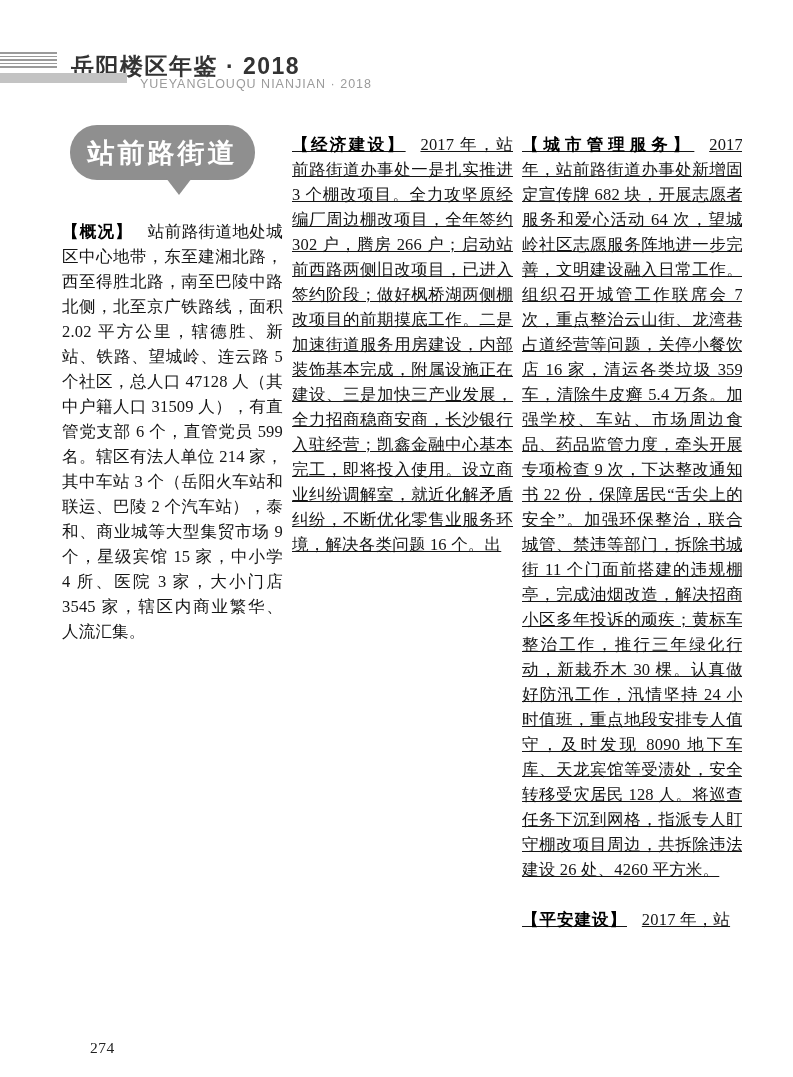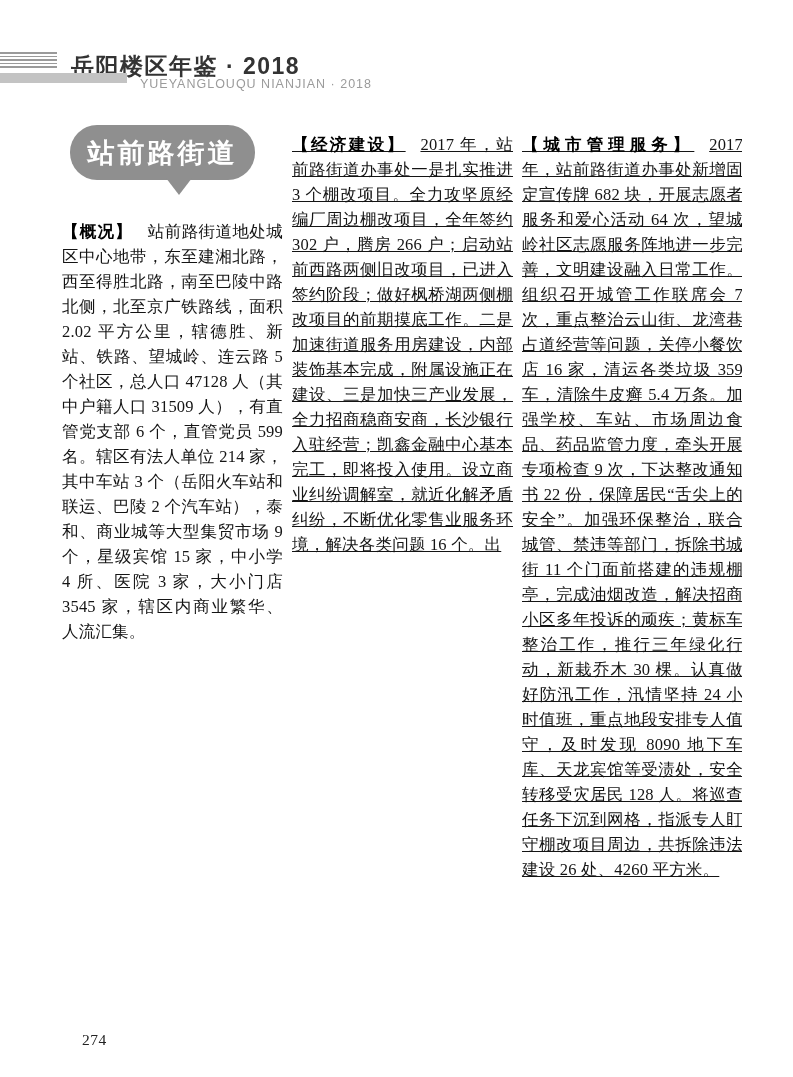--- a/index.html
+++ b/index.html
@@ -51,21 +51,21 @@
     color:#ffffff;font-weight:bold;font-size:27px;letter-spacing:3px;
     font-family:"Liberation Serif","DejaVu Serif",serif;
   }
   .bubble-tail{
     position:absolute;left:96px;top:53px;width:0;height:0;
     border-left:13px solid transparent;border-right:13px solid transparent;
     border-top:17px solid #8f8f8f;
   }
   
   .page-num{
-    position:absolute;left:74px;top:1023px;margin:8px;
+    position:absolute;left:74px;top:1023px;margin:16px;
     font-size:15.5px;color:#222;letter-spacing:0.5px;
   }
 </style>
 </head>
 <body>
 
 <header>
   <div class="hdr-stripes"></div>
   <h1 class="hdr-title">岳阳楼区年鉴 · 2018</h1>
   <div class="hdr-bar"></div>
@@ -83,17 +83,18 @@
     </div>
     <p class="body"><span class="hd">【概况】</span><span>站前路街道地处城区中心地带，东至建湘北路，西至得胜北路，南至巴陵中路北侧，北至京广铁路线，面积 2.02 平方公里，辖德胜、新站、铁路、望城岭、连云路 5 个社区，总人口 47128 人（其中户籍人口 31509 人），有直管党支部 6 个，直管党员 599 名。辖区有法人单位 214 家，其中车站 3 个（岳阳火车站和联运、巴陵 2 个汽车站），泰和、商业城等大型集贸市场 9 个，星级宾馆 15 家，中小学 4 所、医院 3 家，大小门店 3545 家，辖区内商业繁华、人流汇集。</span></p>
   </section>
 
   <section class="col">
     <p class="body sect"><span class="hd">【经济建设】</span><span>2017 年，站前路街道办事处一是扎实推进 3 个棚改项目。全力攻坚原经编厂周边棚改项目，全年签约 302 户，腾房 266 户；启动站前西路两侧旧改项目，已进入签约阶段；做好枫桥湖两侧棚改项目的前期摸底工作。二是加速街道服务用房建设，内部装饰基本完成，附属设施正在建设、三是加快三产业发展，全力招商稳商安商，长沙银行入驻经营；凯鑫金融中心基本完工，即将投入使用。设立商业纠纷调解室，就近化解矛盾纠纷，不断优化零售业服务环境，解决各类问题 16 个。出</span></p>
   </section>
 
   <section class="col">
     <p class="body sect"><span class="hd">【城市管理服务】</span><span>2017 年，站前路街道办事处新增固定宣传牌 682 块，开展志愿者服务和爱心活动 64 次，望城岭社区志愿服务阵地进一步完善，文明建设融入日常工作。组织召开城管工作联席会 7 次，重点整治云山街、龙湾巷占道经营等问题，关停小餐饮店 16 家，清运各类垃圾 359 车，清除牛皮癣 5.4 万条。加强学校、车站、市场周边食品、药品监管力度，牵头开展专项检查 9 次，下达整改通知书 22 份，保障居民“舌尖上的安全”。加强环保整治，联合城管、禁违等部门，拆除书城街 11 个门面前搭建的违规棚亭，完成油烟改造，解决招商小区多年投诉的顽疾；黄标车整治工作，推行三年绿化行动，新栽乔木 30 棵。认真做好防汛工作，汛情坚持 24 小时值班，重点地段安排专人值守，及时发现 8090 地下车库、天龙宾馆等受渍处，安全转移受灾居民 128 人。将巡查任务下沉到网格，指派专人盯守棚改项目周边，共拆除违法建设 26 处、4260 平方米。</span></p>
+    <p class="body sect"><span class="hd">【平安建设】</span><span>2017 年，站</span></p>
   </section>
 
 </main>
 
 <p class="page-num">274</p>
 
 </body></html>

